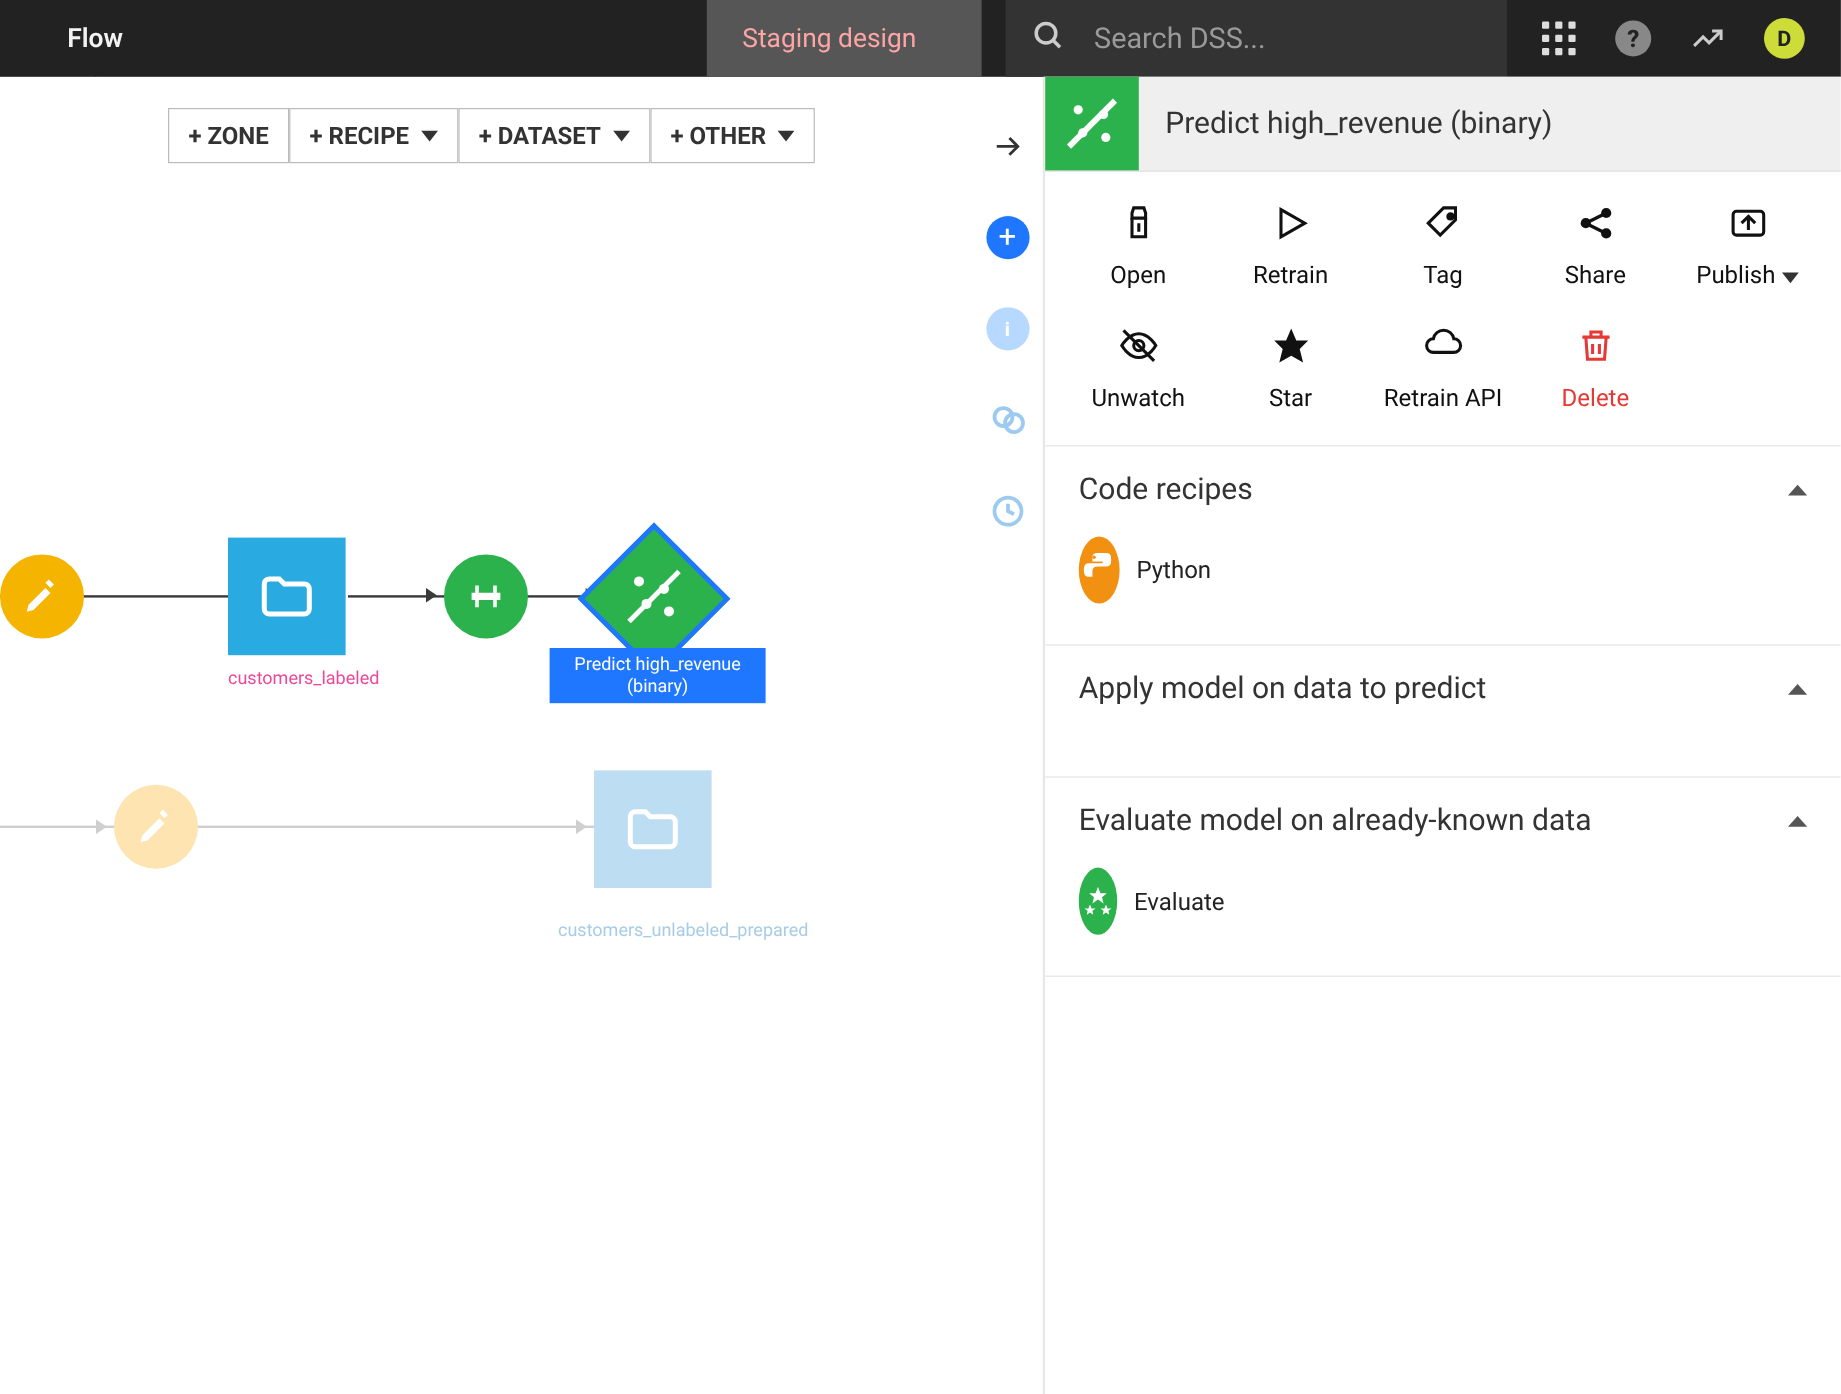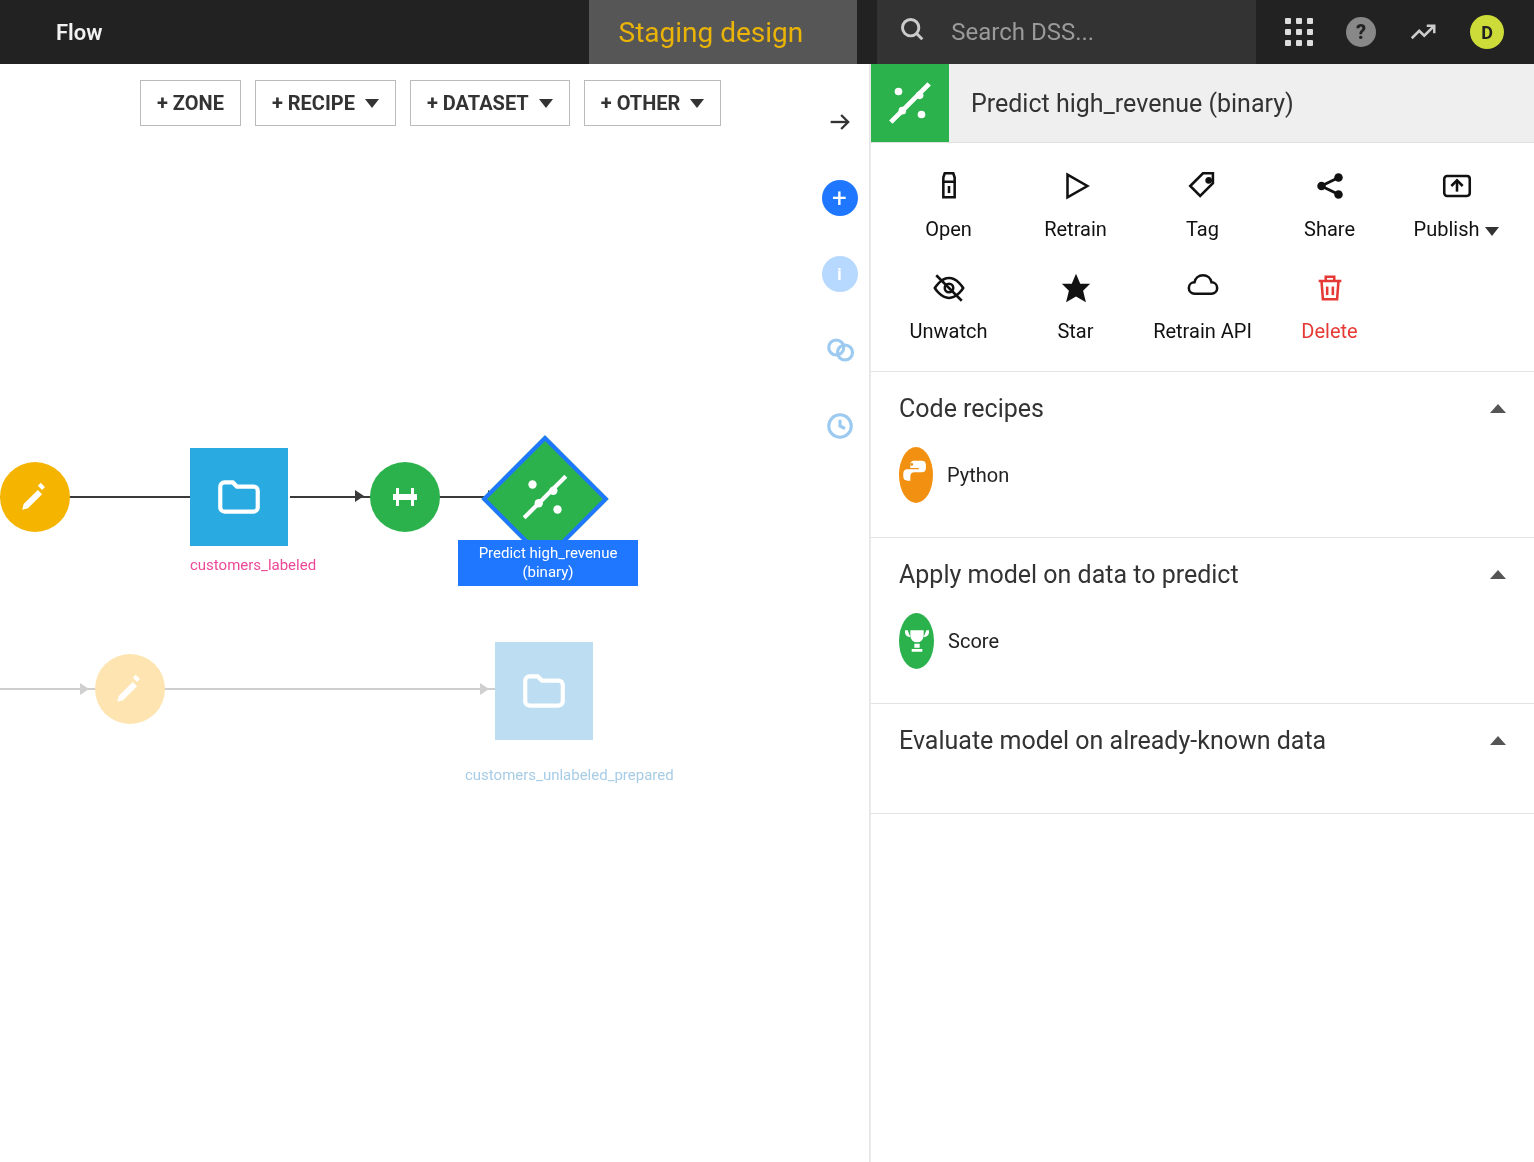--- a/index.html
+++ b/index.html
@@ -2,32 +2,32 @@
 <html><head>
 <meta charset="utf-8">
 <style>
   * { box-sizing: border-box; margin: 0; padding: 0; font-family: -apple-system, BlinkMacSystemFont, "Segoe UI", Roboto, sans-serif; }
   body { width: 1534px; height: 1162px; background: #fff; overflow: hidden; position: relative; }
 
   
   .topbar { height: 64px; background: #222; display: flex; align-items: center; color: #fff; }
   .flow-tab { padding: 0 56px; font-size: 22px; font-weight: 600; height: 100%; display: flex; align-items: center; position: relative; color:#f2f2f2;}
   .flow-tab::after { content:""; position:absolute; bottom:-10px; left:50%; transform:translateX(-50%); border:10px solid transparent; border-top-color:#222; z-index:5;}
-  .staging-tab { background: #565656; height: 100%; display: flex; align-items: center; padding: 0 54px 0 30px; font-size: 28px; color:#eab308; margin-left:430px;}
+  .staging-tab { background: #565656; height: 100%; display: flex; align-items: center; padding: 0 54px 0 30px; font-size: 22px; color:#fca5a5; margin-left:430px;}
   .search-wrap { background: #333; height: 64px; display:flex; align-items:center; flex:1; margin-left:20px; padding:0 22px; gap:24px;}
   .search-wrap input { background:transparent; border:none; color:#aaa; font-size:24px; outline:none; width:100%; }
   .search-wrap input::placeholder { color:#9a9a9a; }
   .srch-icon svg { width:28px; height:28px; stroke:#ccc; }
   .top-icons { display:flex; align-items:center; gap:32px; padding:0 30px 0 28px; background:#222; height:64px;}
   .top-icons .ic { width:30px; height:30px; display:flex; align-items:center; justify-content:center; }
   .avatar { width:34px; height:34px; border-radius:50%; background:#cddc39; color:#222; font-weight:700; display:flex; align-items:center; justify-content:center; font-size:18px;}
   .help-circ { width:32px; height:32px; border-radius:50%; background:#888; color:#222; display:flex; align-items:center; justify-content:center; font-weight:800; font-size:20px;}
 
   
-  .toolbar { position:absolute; top:80px; left:140px; display:flex; gap:14px; }
+  .toolbar { position:absolute; top:90px; left:140px; display:flex; }
   .toolbar .btn { border:1px solid #bbb; background:#fff; padding:10px 16px; font-size:20px; font-weight:700; color:#333; display:flex; align-items:center; gap:10px; cursor:pointer;}
   .caret-down { width:0; height:0; border-left:7px solid transparent; border-right:7px solid transparent; border-top:9px solid #333; display:inline-block; }
 
   
   .rail { position:absolute; top:64px; right:664px; width:60px; border-right:1px solid #e6e6e6; height: calc(100% - 64px); display:flex; flex-direction:column; align-items:center; gap:40px; padding-top:40px;}
   .rail .r-ic { width:36px; height:36px; border-radius:50%; display:flex; align-items:center; justify-content:center;}
   .r-arrow svg { width:28px; height:28px; stroke:#333;}
   .r-plus { background:#1f77ff; color:#fff; font-size:26px; font-weight:400;}
   .r-info { background:#b7d8ff; color:#fff; font-weight:800; }
   .r-chat svg { stroke:#9ccaf0; }
@@ -321,30 +321,32 @@
       </div>
       <div class="recipe-label">Python</div>
     </div>
   </div>
 
   <div class="section">
     <div class="sec-head">
       <div class="sec-title">Apply model on data to predict</div>
       <div class="chev-up"></div>
     </div>
-    <div class="recipe-item">
-      <div class="round-ic green">
-        <svg width="32" height="32" viewBox="0 0 24 24" fill="#fff">
-              <path d="M7 4h10v4a5 5 0 01-10 0V4zM5 4H3v2a4 4 0 004 3M19 4h2v2a4 4 0 01-4 3M10 14h4v3h-4zM8 20h8v-2H8z"></path>
-            </svg>
-      </div>
-      <div class="recipe-label">Score</div>
-    </div>
   </div>
 
   <div class="section">
     <div class="sec-head">
       <div class="sec-title">Evaluate model on already-known data</div>
       <div class="chev-up"></div>
     </div>
+    <div class="recipe-item">
+      <div class="round-ic green">
+        <svg width="32" height="32" viewBox="0 0 24 24" fill="#fff">
+              <polygon points="12,3 13.5,7 17.5,7 14.5,9.5 15.5,13.5 12,11 8.5,13.5 9.5,9.5 6.5,7 10.5,7"></polygon>
+              <polygon points="7,14 8,16.5 10.5,16.5 8.5,18 9,20.5 7,19 5,20.5 5.5,18 3.5,16.5 6,16.5"></polygon>
+              <polygon points="17,14 18,16.5 20.5,16.5 18.5,18 19,20.5 17,19 15,20.5 15.5,18 13.5,16.5 16,16.5"></polygon>
+            </svg>
+      </div>
+      <div class="recipe-label">Evaluate</div>
+    </div>
   </div>
   </div>
 </div>
 
 </body></html>

